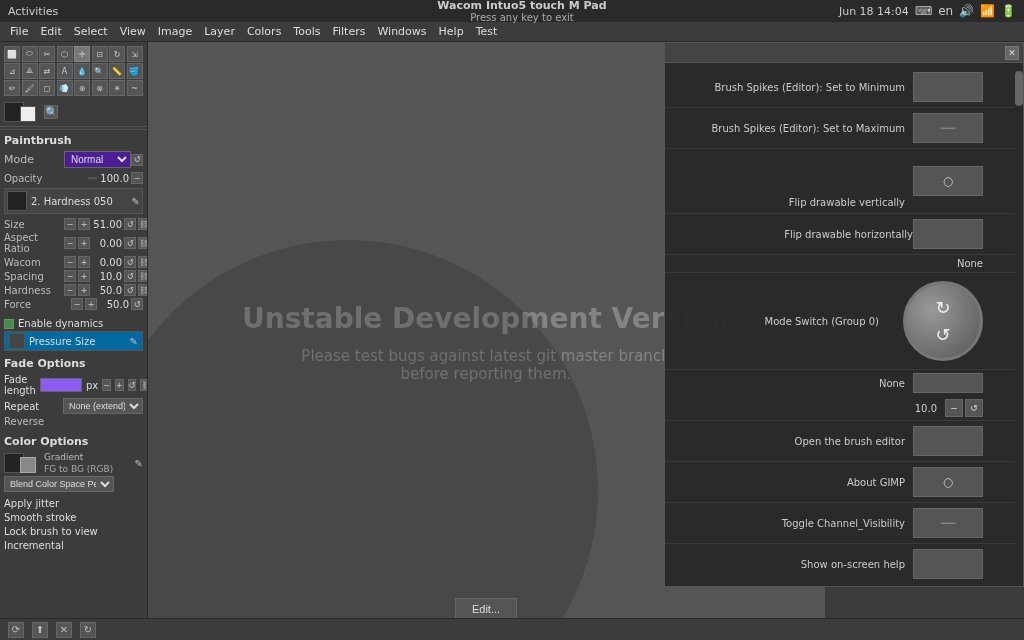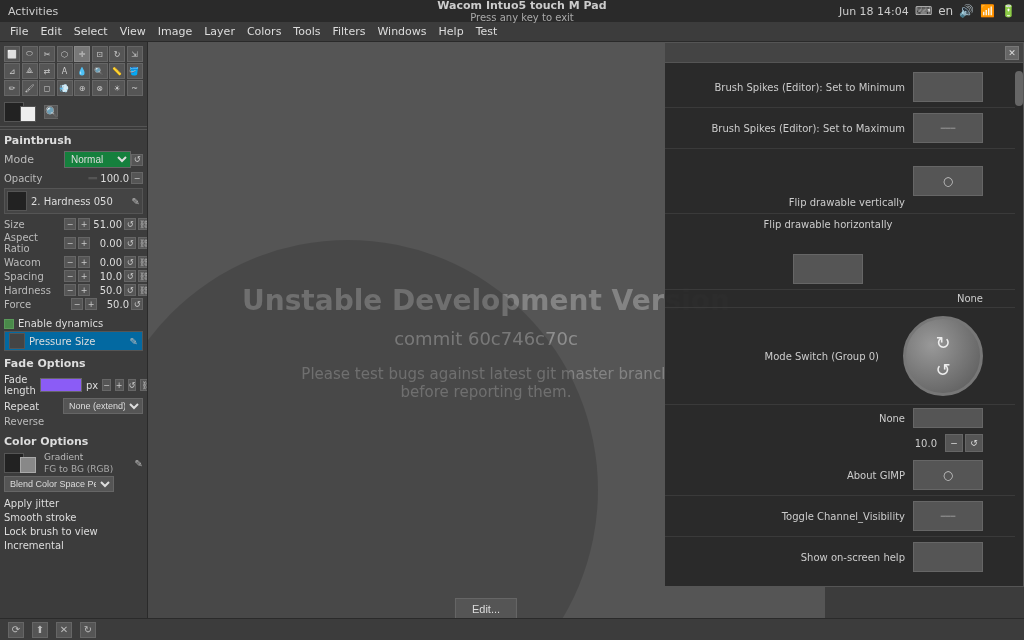--- a/index.html
+++ b/index.html
@@ -141,21 +141,21 @@
     }
     .brush-name { font-size: 10px; color: #ddd; }
 
     .mode-row {
       display: flex;
       align-items: center;
       justify-content: space-between;
       margin-bottom: 2px;
     }
     .mode-select {
-      background: #15803d;
+      background: #4c1d95;
       border: 1px solid #666;
       color: #ddd;
       font-size: 10px;
       padding: 1px 2px;
       width: 70px;
     }
 
     
     .dynamics-section {
       padding: 2px 4px;
@@ -586,21 +586,20 @@
       </div>
       <div class="option-row">
         <span>Incremental</span>
       </div>
     </div>
   </div>
 
   <div class="canvas-area">
     <div class="canvas-bg-circle"></div>
     <div class="dev-version-text">Unstable Development Version</div>
-    <div class="commit-text">commit 60c746c70c</div>
     <div class="test-text">Please test bugs against latest git master branch<br>before reporting them.</div>
     <button class="edit-button">Edit...</button>
   </div>
 
   <div style="position:relative;width:200px;background:#3c3c3c;border-left:1px solid #2a2a2a;">
 
     <div style="padding:4px;">
       <div class="rp-section-header">
         <span>Brushes</span>
         <div style="display:flex;gap:2px;">
@@ -674,21 +673,21 @@
         </div>
       </div>
 
       <div style="display:flex;align-items:center;justify-content:flex-end;padding:5px 40px 5px 8px;gap:8px;border-bottom:1px solid #3a3a3a;">
         <span style="font-size:10px;color:#ccc;text-align:right;margin-top:43px;">Flip drawable vertically</span>
         <div style="width:70px;height:30px;background:#555;border:1px solid #666;cursor:pointer;display:flex;align-items:center;justify-content:center;">
           <span style="font-size:12px;color:#ccc;">○</span>
         </div>
       </div>
 
-      <div style="display:flex;align-items:center;justify-content:flex-end;padding:5px 40px 5px 8px;gap:24px;border-bottom:1px solid #3a3a3a;flex-direction:column;">
+      <div style="display:flex;align-items:center;justify-content:flex-end;padding:5px 40px 5px 8px;gap:0;border-bottom:1px solid #3a3a3a;">
         <span style="font-size:10px;color:#ccc;text-align:right;">Flip drawable horizontally</span>
         <div style="width:70px;height:30px;background:#555;border:1px solid #666;cursor:pointer;"></div>
       </div>
 
       <div style="display:flex;align-items:center;justify-content:flex-end;padding:3px 40px 3px 8px;gap:8px;">
         <span style="font-size:10px;color:#ccc;text-align:right;">None</span>
       </div>
 
       <div style="display:flex;align-items:center;justify-content:flex-end;padding:8px 40px 8px 8px;gap:24px;border-top:1px solid #3a3a3a;border-bottom:1px solid #3a3a3a;">
         <span style="font-size:10px;color:#ccc;text-align:right;">Mode Switch (Group 0)</span>
@@ -704,20 +703,24 @@
       </div>
 
       <div style="display:flex;align-items:center;justify-content:flex-end;padding:3px 40px 3px 8px;gap:8px;">
         <span style="font-size:10px;color:#ccc;">10.0</span>
         <div style="display:flex;gap:2px;">
           <div style="width:18px;height:18px;background:#555;border:1px solid #666;cursor:pointer;font-size:9px;color:#ddd;display:flex;align-items:center;justify-content:center;">−</div>
           <div style="width:18px;height:18px;background:#555;border:1px solid #666;cursor:pointer;font-size:9px;color:#ddd;display:flex;align-items:center;justify-content:center;">↺</div>
         </div>
       </div>
 
+      <div style="display:flex;align-items:center;justify-content:flex-end;padding:5px 40px 5px 8px;gap:8px;border-top:1px solid #3a3a3a;border-bottom:1px solid #3a3a3a;">
+        <span style="font-size:10px;color:#ccc;text-align:right;">Open the brush editor</span>
+        <div style="width:70px;height:30px;background:#555;border:1px solid #666;cursor:pointer;"></div>
+      </div>
 
       <div style="display:flex;align-items:center;justify-content:flex-end;padding:5px 40px 5px 8px;gap:8px;border-bottom:1px solid #3a3a3a;">
         <span style="font-size:10px;color:#ccc;text-align:right;">About GIMP</span>
         <div style="width:70px;height:30px;background:#555;border:1px solid #666;cursor:pointer;display:flex;align-items:center;justify-content:center;">
           <span style="font-size:12px;color:#ccc;">○</span>
         </div>
       </div>
 
       <div style="display:flex;align-items:center;justify-content:flex-end;padding:5px 40px 5px 8px;gap:8px;border-bottom:1px solid #3a3a3a;">
         <span style="font-size:10px;color:#ccc;text-align:right;">Toggle Channel_Visibility</span>

